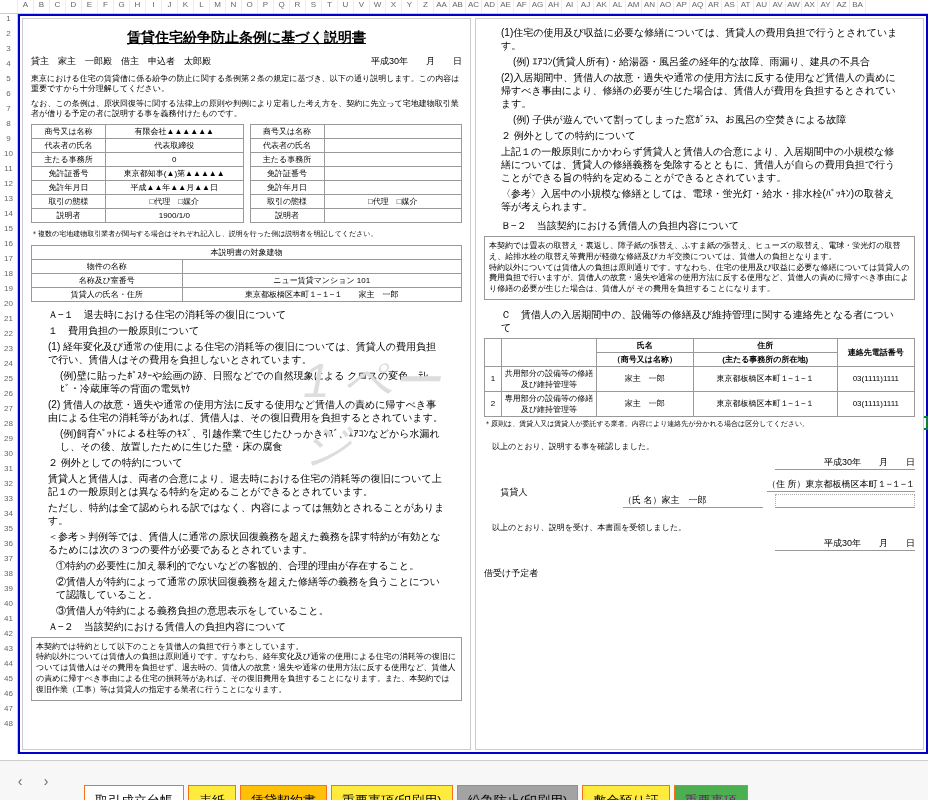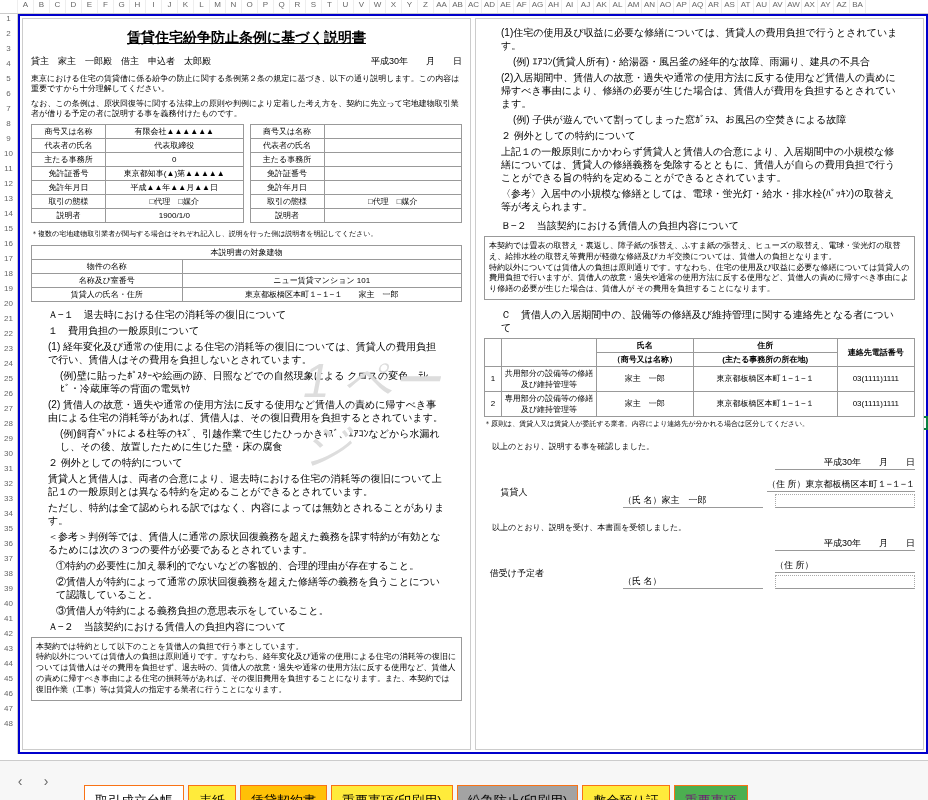--- a/index.html
+++ b/index.html
@@ -337,30 +337,21 @@
                 <span class="seal"></span>
               </div>
     </div>
   </div>
 
   <div class="sig" style="margin-top:12px;padding-left:8px">以上のとおり、説明を受け、本書面を受領しました。</div>
   <div class="sigrow">
             <span style="text-align:right">平成30年　　月　　日</span>
           </div>
   <div style="display:flex;gap:10px;margin:6px 0">
-    <div style="width:60px;text-align:right;padding-top:10px">借受け予定者</div>
-    <div style="flex:1">
-      <div class="sigrow">
-                <span>（住 所）</span>
-              </div>
-      <div class="sigrow">
-                <span>（氏 名）</span>
-                <span class="seal"></span>
-              </div>
-    </div>
+    <div style="width:60px;text-align:left;padding-top:10px">借受け予定者</div>
   </div>
 </div>
 
 </div>
 </div>
 </div>
 
 <div class="tabs">
   <div class="navb">‹</div>
   <div class="navb">›</div>

